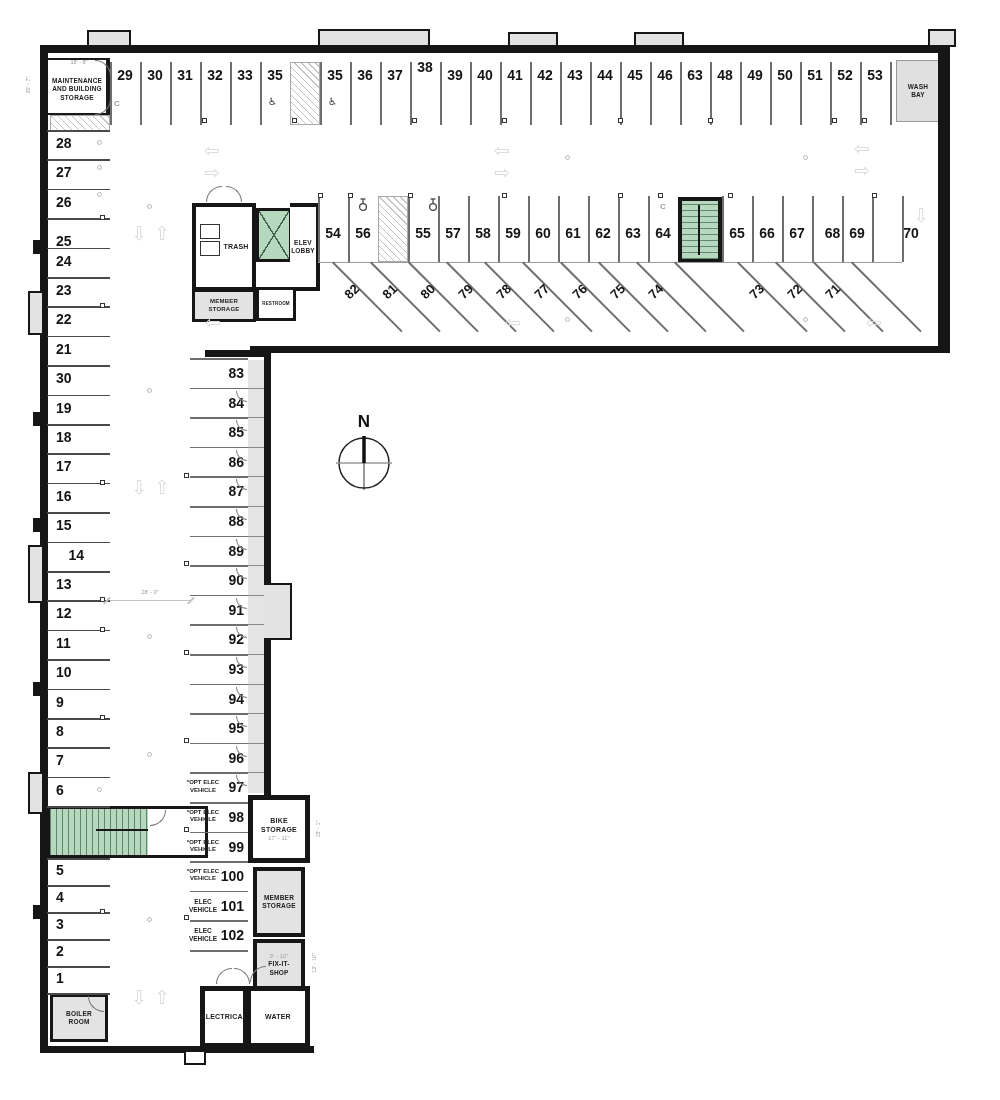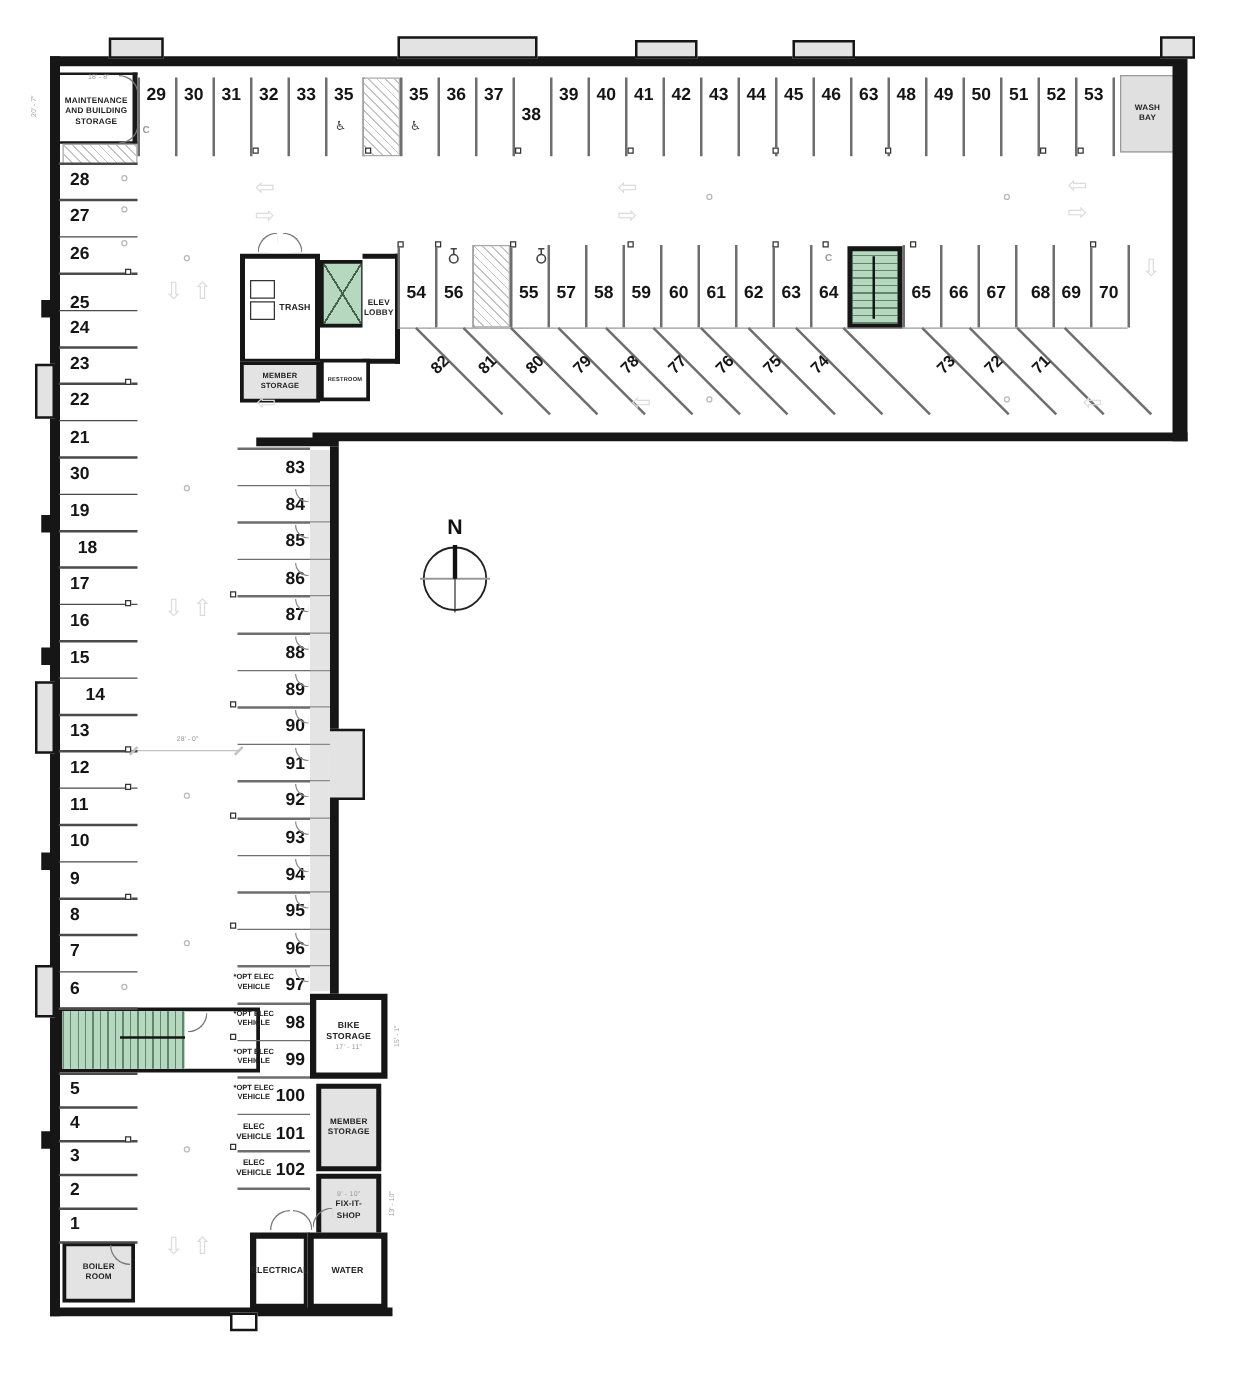--- a/index.html
+++ b/index.html
@@ -162,21 +162,21 @@
     <div class="vline" style="left: 290px; top: 62px; height: 63px;"></div>
     <div class="hatch" style="left: 290px; top: 62px; width: 30px; height: 63px;"></div>
     <div class="vline" style="left: 320px; top: 62px; height: 63px;"></div>
     <div class="num" style="left: 320px; top: 68px; width: 30px;">35</div>
     <div style="position: absolute; left: 328px; top: 96px; font-size: 10px; color: rgb(51, 51, 51); font-family: &quot;DejaVu Sans&quot;, sans-serif;">♿</div>
     <div class="vline" style="left: 350px; top: 62px; height: 63px;"></div>
     <div class="num" style="left: 350px; top: 68px; width: 30px;">36</div>
     <div class="vline" style="left: 380px; top: 62px; height: 63px;"></div>
     <div class="num" style="left: 380px; top: 68px; width: 30px;">37</div>
     <div class="vline" style="left: 410px; top: 62px; height: 63px;"></div>
-    <div class="num" style="left: 410px; top: 84px; width: 30px;">38</div>
+    <div class="num" style="left: 410px; top: 60px; width: 30px;">38</div>
     <div class="vline" style="left: 440px; top: 62px; height: 63px;"></div>
     <div class="num" style="left: 440px; top: 68px; width: 30px;">39</div>
     <div class="vline" style="left: 470px; top: 62px; height: 63px;"></div>
     <div class="num" style="left: 470px; top: 68px; width: 30px;">40</div>
     <div class="vline" style="left: 500px; top: 62px; height: 63px;"></div>
     <div class="num" style="left: 500px; top: 68px; width: 30px;">41</div>
     <div class="vline" style="left: 530px; top: 62px; height: 63px;"></div>
     <div class="num" style="left: 530px; top: 68px; width: 30px;">42</div>
     <div class="vline" style="left: 560px; top: 62px; height: 63px;"></div>
     <div class="num" style="left: 560px; top: 68px; width: 30px;">43</div>
@@ -231,21 +231,21 @@
     <div class="num" style="left: 722px; top: 226px; width: 30px;">65</div>
     <div class="vline" style="left: 752px; top: 196px; height: 66px;"></div>
     <div class="num" style="left: 752px; top: 226px; width: 30px;">66</div>
     <div class="vline" style="left: 782px; top: 196px; height: 66px;"></div>
     <div class="num" style="left: 782px; top: 226px; width: 30px;">67</div>
     <div class="vline" style="left: 812px; top: 196px; height: 66px;"></div>
     <div class="num" style="left: 812px; top: 226px; width: 41px;">68</div>
     <div class="vline" style="left: 842px; top: 196px; height: 66px;"></div>
     <div class="num" style="left: 842px; top: 226px; width: 30px;">69</div>
     <div class="vline" style="left: 872px; top: 196px; height: 66px;"></div>
-    <div class="num" style="left: 872px; top: 226px; width: 30px;">70</div>
+    <div class="num" style="left: 872px; top: 226px; width: 30px; padding-left: 24px;">70</div>
     <div class="vline" style="left: 902px; top: 196px; height: 66px;"></div>
     <div class="hline" style="left: 318px; top: 262px; width: 584px; background: rgb(154, 154, 154); height: 1px;"></div>
     <div class="angline" style="left: 332px; top: 263px;"></div>
     <div class="angline" style="left: 370px; top: 263px;"></div>
     <div class="angline" style="left: 408px; top: 263px;"></div>
     <div class="angline" style="left: 446px; top: 263px;"></div>
     <div class="angline" style="left: 484px; top: 263px;"></div>
     <div class="angline" style="left: 522px; top: 263px;"></div>
     <div class="angline" style="left: 560px; top: 263px;"></div>
     <div class="angline" style="left: 598px; top: 263px;"></div>
@@ -281,21 +281,21 @@
     <div class="num" style="left: 56px; top: 283px; width: 28px; text-align: left;">23</div>
     <div class="hline" style="left: 47px; top: 306.4px; width: 63px; background: rgb(74, 74, 74);"></div>
     <div class="num" style="left: 56px; top: 312.4px; width: 28px; text-align: left;">22</div>
     <div class="hline" style="left: 47px; top: 335.8px; width: 63px; background: rgb(74, 74, 74);"></div>
     <div class="num" style="left: 56px; top: 341.8px; width: 28px; text-align: left;">21</div>
     <div class="hline" style="left: 47px; top: 365.2px; width: 63px; background: rgb(74, 74, 74);"></div>
     <div class="num" style="left: 56px; top: 371.2px; width: 28px; text-align: left;">30</div>
     <div class="hline" style="left: 47px; top: 394.6px; width: 63px; background: rgb(74, 74, 74);"></div>
     <div class="num" style="left: 56px; top: 400.6px; width: 28px; text-align: left;">19</div>
     <div class="hline" style="left: 47px; top: 424px; width: 63px; background: rgb(74, 74, 74);"></div>
-    <div class="num" style="left: 56px; top: 430px; width: 28px; text-align: center;">18</div>
+    <div class="num" style="left: 56px; top: 430px; width: 28px; text-align: left;">18</div>
     <div class="hline" style="left: 47px; top: 453.4px; width: 63px; background: rgb(74, 74, 74);"></div>
     <div class="num" style="left: 56px; top: 459.4px; width: 28px; text-align: left;">17</div>
     <div class="hline" style="left: 47px; top: 482.8px; width: 63px; background: rgb(74, 74, 74);"></div>
     <div class="num" style="left: 56px; top: 488.8px; width: 28px; text-align: left;">16</div>
     <div class="hline" style="left: 47px; top: 512.2px; width: 63px; background: rgb(74, 74, 74);"></div>
     <div class="num" style="left: 56px; top: 518.2px; width: 28px; text-align: left;">15</div>
     <div class="hline" style="left: 47px; top: 541.6px; width: 63px; background: rgb(74, 74, 74);"></div>
     <div class="num" style="left: 56px; top: 548px; width: 28px; text-align: right;">14</div>
     <div class="hline" style="left: 47px; top: 571px; width: 63px; background: rgb(74, 74, 74);"></div>
     <div class="num" style="left: 56px; top: 577px; width: 28px; text-align: left;">13</div>

